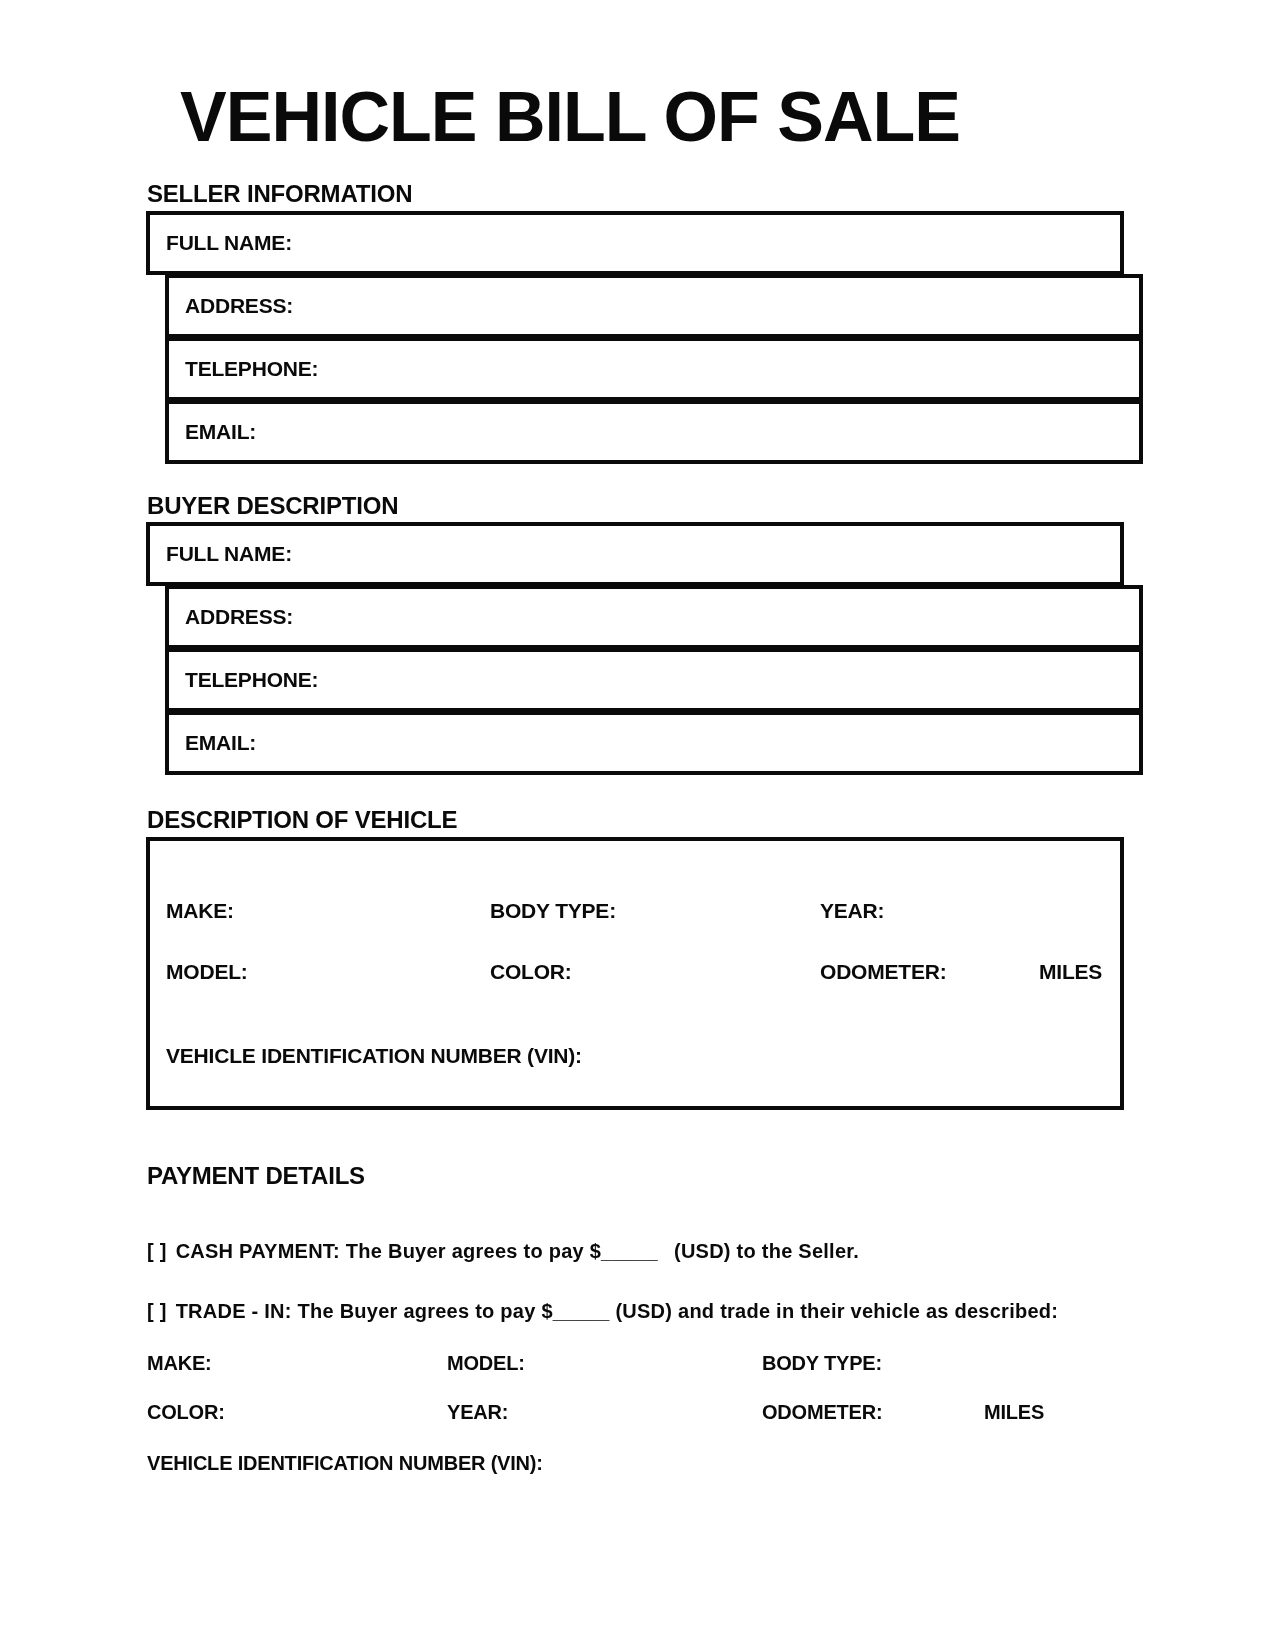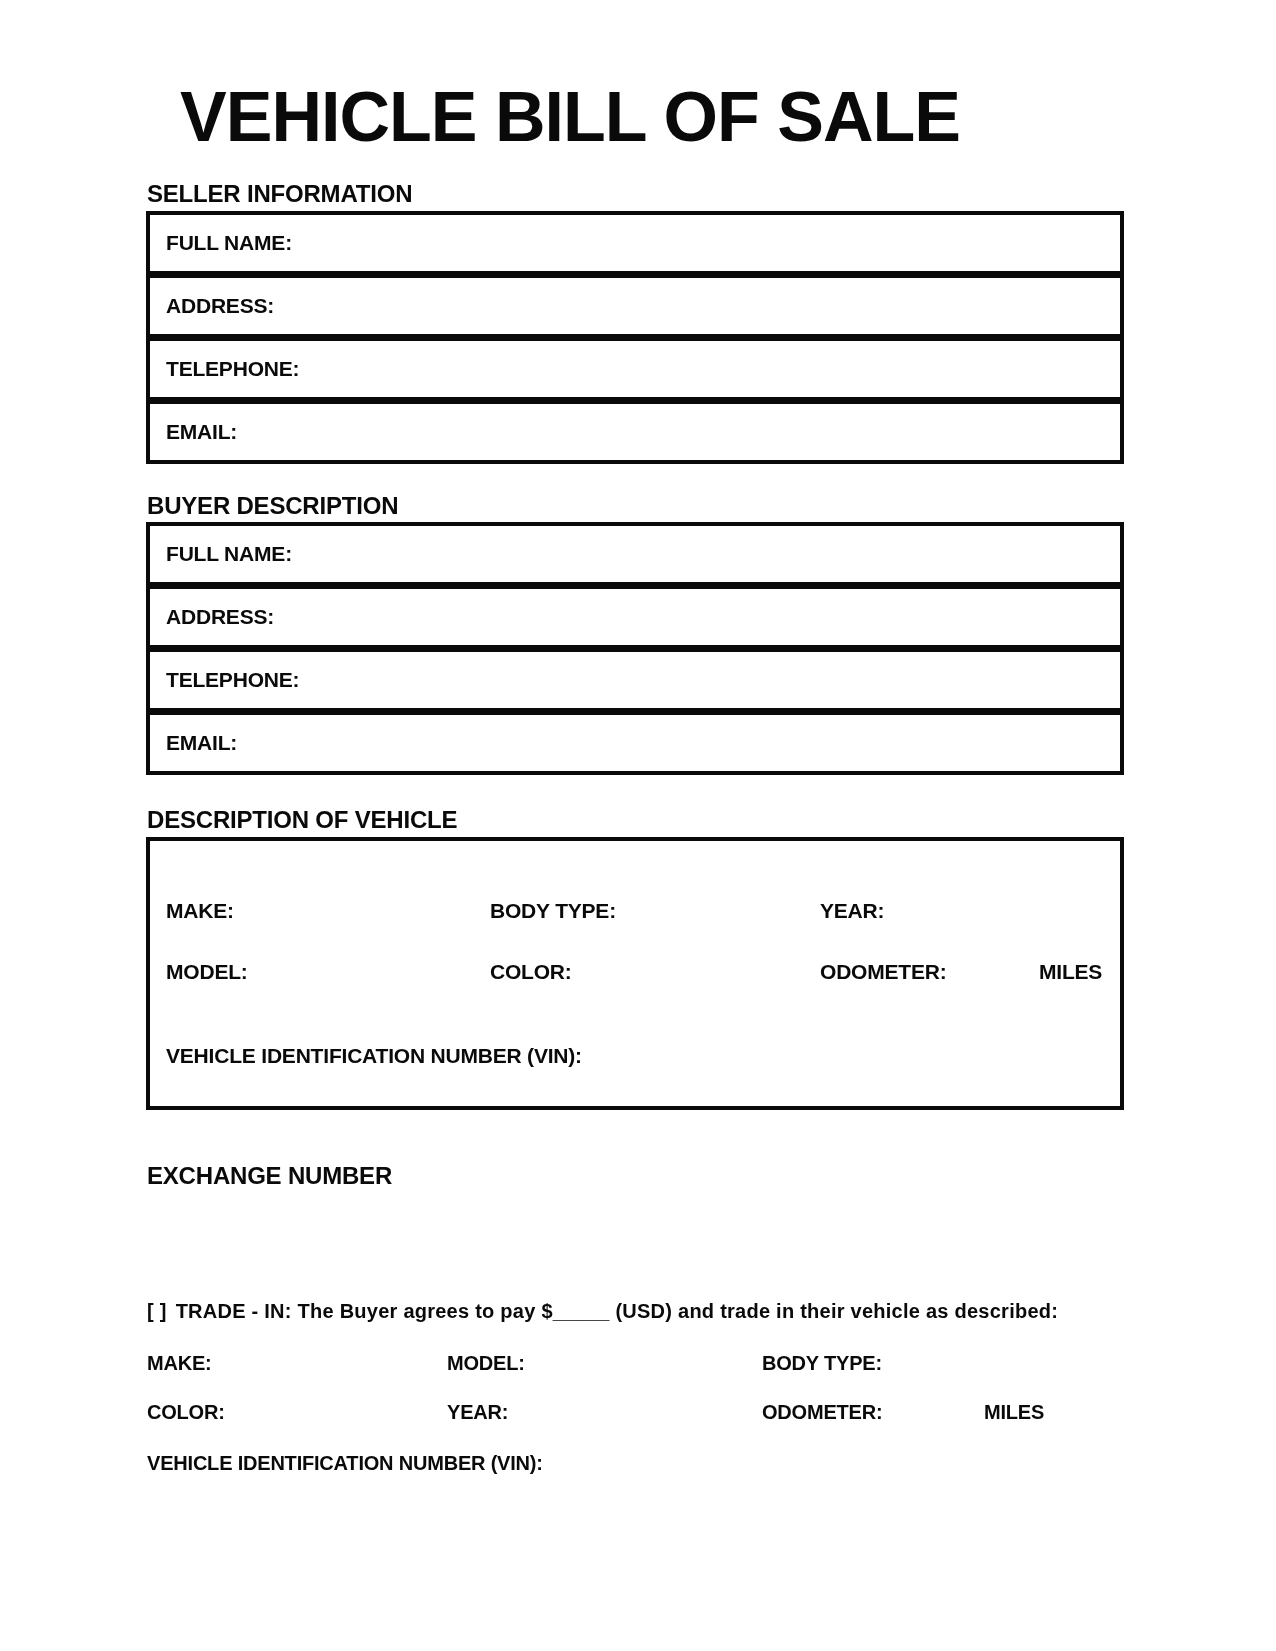--- a/index.html
+++ b/index.html
@@ -48,21 +48,21 @@
   .t-buyer  { top: 522px; }
   .info-row {
     position: relative;
     width: 978px;
     height: 64px;
     border: 4px solid #0a0a0a;
     background: #ffffff;
     display: flex;
     align-items: center;
   }
-  .info-row + .info-row { margin-top: -1px; }
+  .info-row + .info-row { margin-top: -1px; margin-left: 19px; }
   .row-label {
     font-size: 21px;
     font-weight: bold;
     letter-spacing: -0.2px;
     padding-left: 16px;
     white-space: nowrap;
   }
   .row-value { flex: 1; height: 100%; }
 
   
@@ -168,22 +168,25 @@
     <span class="vfield" style="left:16px;  top:59px;">MAKE:</span>
     <span class="vfield" style="left:340px; top:59px;">BODY TYPE:</span>
     <span class="vfield" style="left:670px; top:59px;">YEAR:</span>
     <span class="vfield" style="left:16px;  top:120px;">MODEL:</span>
     <span class="vfield" style="left:340px; top:120px;">COLOR:</span>
     <span class="vfield" style="left:670px; top:120px;">ODOMETER:</span>
     <span class="vfield" style="left:889px; top:120px;">MILES</span>
     <span class="vfield" style="left:16px;  top:204px;">VEHICLE IDENTIFICATION NUMBER (VIN):</span>
   </div>
 
-  <div class="sec-heading h-exchange">EXCHANGE NUMBER</div>
-
+  <div class="sec-heading h-exchange">PAYMENT DETAILS</div>
+
+  <div class="opt-line opt-cash">
+    <span class="checkbox-glyph">[ ]</span><span>CASH PAYMENT: The Buyer agrees to pay $_____  (USD) to the Seller.</span>
+  </div>
 
   <div class="opt-line opt-trade">
     <span class="checkbox-glyph">[ ]</span><span>TRADE - IN: The Buyer agrees to pay $_____ (USD) and trade in their vehicle as described:</span>
   </div>
 
   <div class="ex-row ex-rowA">
     <span class="ex-field" style="left:0;">MAKE:</span>
     <span class="ex-field" style="left:300px;">MODEL:</span>
     <span class="ex-field" style="left:615px;">BODY TYPE:</span>
   </div>

